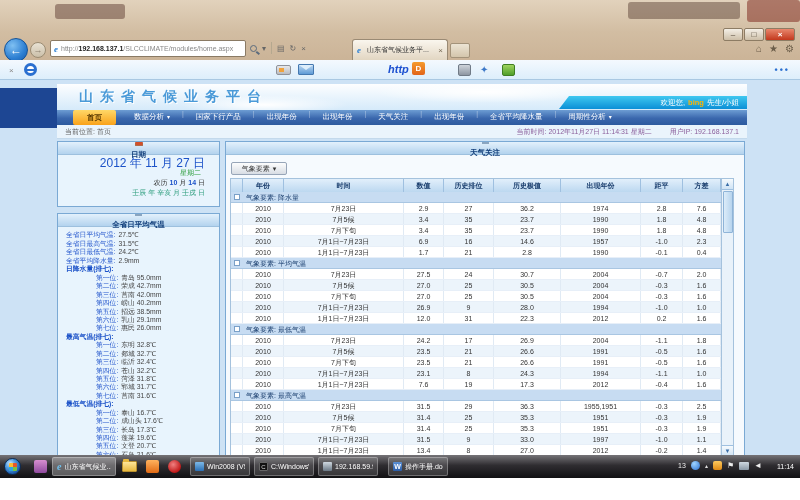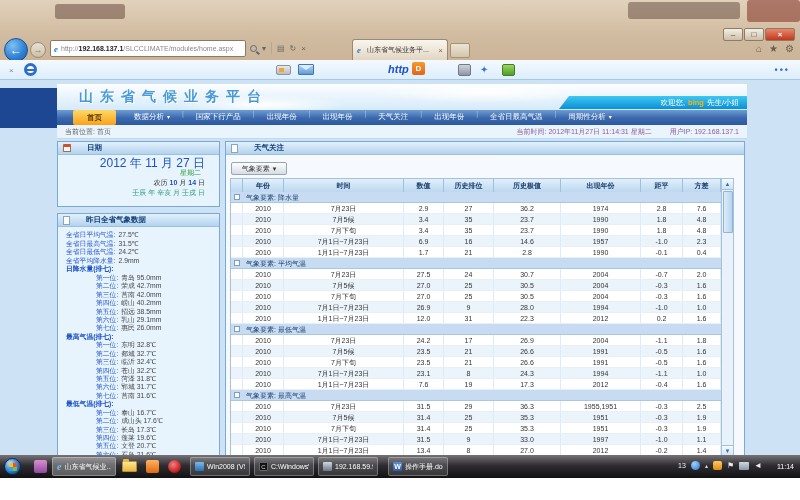--- a/index.html
+++ b/index.html
@@ -75,21 +75,21 @@
   .nav-sep { color:rgba(255,255,255,.45); font-size:7px; }
   .nav-caret { font-size:6px; margin-left:3px; }
   .breadcrumb { position:absolute; left:57px; top:45px; width:690px; height:14px; background:#eaf4fc; border-bottom:1px solid #c3d9ec;
     display:flex; align-items:center; justify-content:space-between; padding:0 8px; font-size:7px; }
   .bc-left { color:#666; }
   .bc-right { display:flex; gap:18px; color:#8b5e9b; }
 
   
   .panel { position:absolute; border:1px solid #7aa9d4; background:#e8f4fd; }
   .panel-hdr { height:13px; background:linear-gradient(180deg,#e3f1fc,#b3d3ee); border-bottom:1px solid #9dc0de;
-    display:flex; align-items:center; gap:16px; padding:0 5px; font-size:7.5px; font-weight:bold; color:#14407c; }
+    display:flex; align-items:center; gap:4px; padding:0 5px; font-size:7.5px; font-weight:bold; color:#14407c;flex-direction:column; }
   .ico-cal { width:8px; height:8px; background:#fff; border:1px solid #b06a4a; border-top:3px solid #d2502a; border-radius:1px; }
   .ico-doc { width:7px; height:9px; background:#fff; border:1px solid #8aa5c0; }
   .p-date { left:57px; top:61px; width:163px; height:66px; }
   .p-date .body { padding:3px 14px 0 0; text-align:right; line-height:10px; }
   .d1 { font-size:12px; font-weight:normal; color:#1c52c8; }
   .d2 { font-size:7px; color:#2e9e3e; padding-right:4px; }
   .d3 { font-size:7px; color:#333; } .d3 b { color:#1c52c8; }
   .d4 { font-size:7px; color:#2e9e7e; }
   .p-weather { left:57px; top:133px; width:163px; height:400px; }
   .p-weather .body { padding:4px 4px 0 8px; }
@@ -234,21 +234,21 @@
         <span class="nav-item">国家下行产品</span>
         <span class="nav-sep">|</span>
         <span class="nav-item">出现年份</span>
         <span class="nav-sep">|</span>
         <span class="nav-item">出现年份</span>
         <span class="nav-sep">|</span>
         <span class="nav-item">天气关注</span>
         <span class="nav-sep">|</span>
         <span class="nav-item">出现年份</span>
         <span class="nav-sep">|</span>
-        <span class="nav-item">全省日最高气温</span>
+        <span class="nav-item">全省平均降水量</span>
         <span class="nav-sep">|</span>
         <span class="nav-item">周期性分析<span class="nav-caret">▾</span></span>
       </div>
 
     <div class="breadcrumb">
       <span class="bc-left">当前位置: 首页</span>
       <span class="bc-right">
         <span>当前时间: 2012年11月27日 11:14:31 星期二</span>
         <span>用户IP: 192.168.137.1</span>
       </span>
@@ -263,21 +263,21 @@
         <div class="d1">2012 年 11 月 27 日</div>
         <div class="d2">星期二</div>
         <div class="d3"><span>农历</span> <b>10</b> <span>月</span> <b>14</b> <span>日</span></div>
         <div class="d4">壬辰 年 辛亥 月 壬戌 日</div>
       </div>
     </div>
 
     <div class="panel p-weather">
       <div class="panel-hdr">
         <span class="ico-doc"></span>
-        <span>昨日全省气象数据</span>
+        <span>全省日平均气温</span>
       </div>
       <div class="body" id="weatherBody">
           <div class="sum-line"><span class="lbl">全省日平均气温:</span><span class="val">27.5℃</span></div>
           <div class="sum-line"><span class="lbl">全省日最高气温:</span><span class="val">31.5℃</span></div>
           <div class="sum-line"><span class="lbl">全省日最低气温:</span><span class="val">24.2℃</span></div>
           <div class="sum-line"><span class="lbl">全省平均降水量:</span><span class="val">2.9mm</span></div>
           <div class="sec-title">日降水量(排七):</div>
           <div class="rank-line"><span class="rk">第一位:</span><span class="rv">青岛 95.0mm</span></div>
           <div class="rank-line"><span class="rk">第二位:</span><span class="rv">荣成 42.7mm</span></div>
           <div class="rank-line"><span class="rk">第三位:</span><span class="rv">莒南 42.0mm</span></div>

